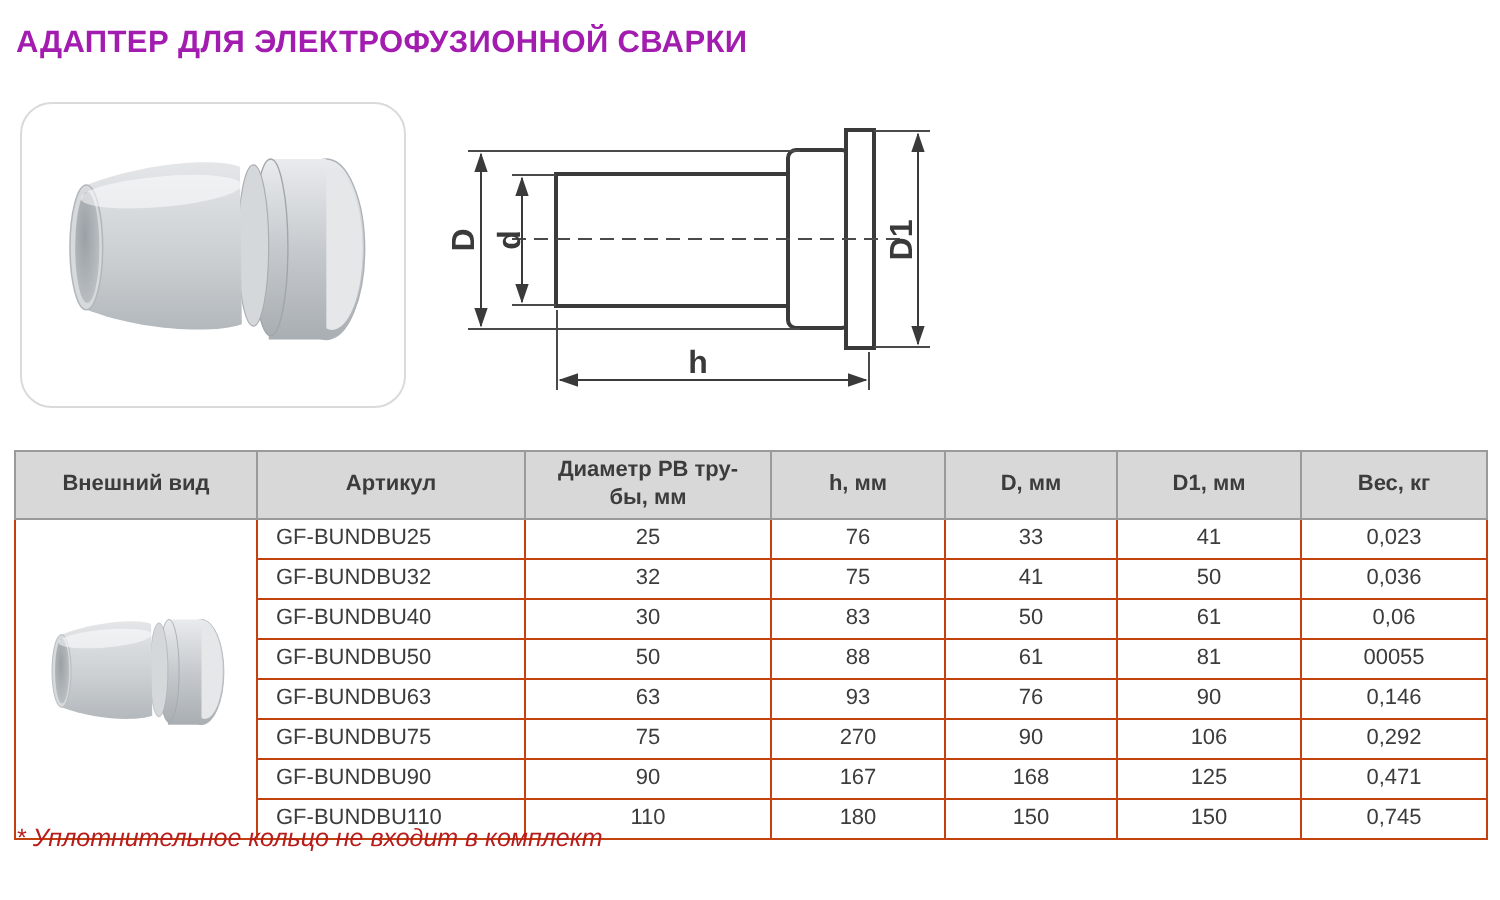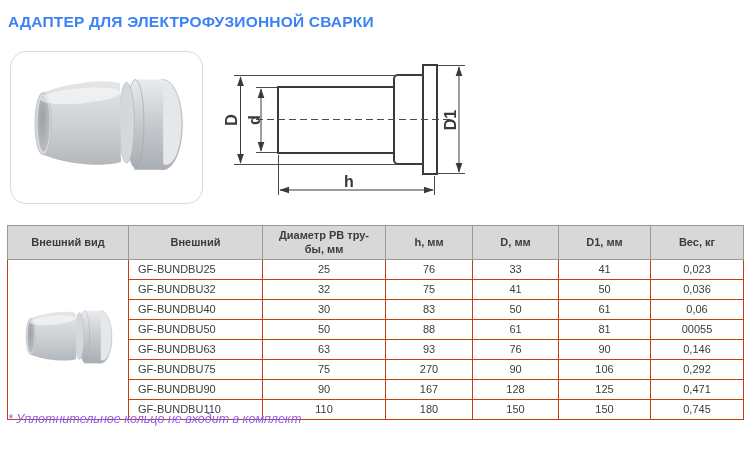--- a/index.html
+++ b/index.html
@@ -3,21 +3,21 @@
 <meta charset="utf-8">
 <style>
   html,body{margin:0;padding:0;}
   body{
     width:750px;height:450px;position:relative;background:#ffffff;
     font-family:"Liberation Sans","DejaVu Sans",sans-serif;
     color:#3c3c3c;overflow:hidden;
   }
   .page-title{
     position:absolute;left:8px;top:13px;
-    font-size:15.5px;font-weight:bold;letter-spacing:.2px;color:#3b82f6;
+    font-size:15.5px;font-weight:bold;letter-spacing:.2px;color:#a21caf;
   }
   .photo-box{
     position:absolute;left:10px;top:51px;width:191px;height:151px;
     border:1px solid #dadada;border-radius:16px;background:#fff;
     display:flex;align-items:center;justify-content:center;
   }
   .drawing-wrap{position:absolute;left:220px;top:52px;width:250px;height:148px;}
   .dim-label{font-family:"Liberation Sans","DejaVu Sans",sans-serif;font-weight:bold;font-size:16px;fill:#3a3a3a;}
   table.specs{
     position:absolute;left:7px;top:225px;width:736px;
@@ -30,21 +30,21 @@
     height:31px;padding:1px 4px;white-space:pre-line;line-height:1.25;
   }
   table.specs td{
     border:1px solid #c2410c;height:19px;padding:0 4px;
     text-align:center;vertical-align:middle;background:#fff;line-height:1;
   }
   table.specs td.article{text-align:left;padding-left:9px;}
   table.specs td.photo-cell{vertical-align:middle;text-align:center;}
   .footnote{
     position:absolute;left:8px;top:412px;
-    font-size:12.5px;font-style:italic;color:#8b5cf6;
+    font-size:12.5px;font-style:italic;color:#b91c1c;
   }
 </style>
 </head>
 <body>
 
 <div class="page-title">АДАПТЕР ДЛЯ ЭЛЕКТРОФУЗИОННОЙ СВАРКИ</div>
 
 <div class="photo-box">
   <svg width="168" height="130" viewBox="0 0 175 135">
     <defs>
@@ -117,21 +117,21 @@
       <col style="width:134px">
       <col style="width:123px">
     <col style="width:87px">
       <col style="width:86px">
       <col style="width:92px">
       <col style="width:93px">
   </colgroup>
   <thead>
     <tr>
       <th>Внешний вид</th>
-      <th>Внешний</th>
+      <th>Артикул</th>
       <th>Диаметр РВ тру-
 бы, мм</th>
       <th>h, мм</th>
       <th>D, мм</th>
       <th>D1, мм</th>
       <th>Вес, кг</th>
     </tr>
   </thead>
   <tbody>
     <tr>
@@ -192,21 +192,21 @@
       <td>75</td>
       <td>270</td>
       <td>90</td>
       <td>106</td>
       <td>0,292</td>
     </tr>
     <tr>
       <td class="article">GF-BUNDBU90</td>
       <td>90</td>
       <td>167</td>
-      <td>128</td>
+      <td>168</td>
       <td>125</td>
       <td>0,471</td>
     </tr>
     <tr>
       <td class="article">GF-BUNDBU110</td>
       <td>110</td>
       <td>180</td>
       <td>150</td>
       <td>150</td>
       <td>0,745</td>

